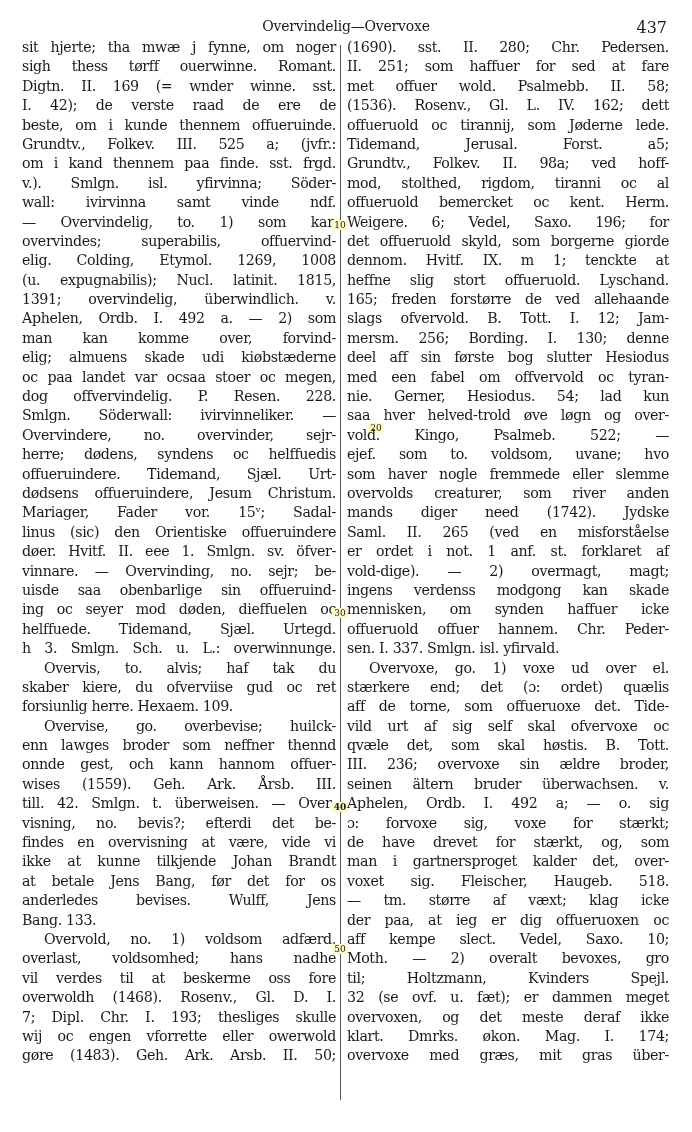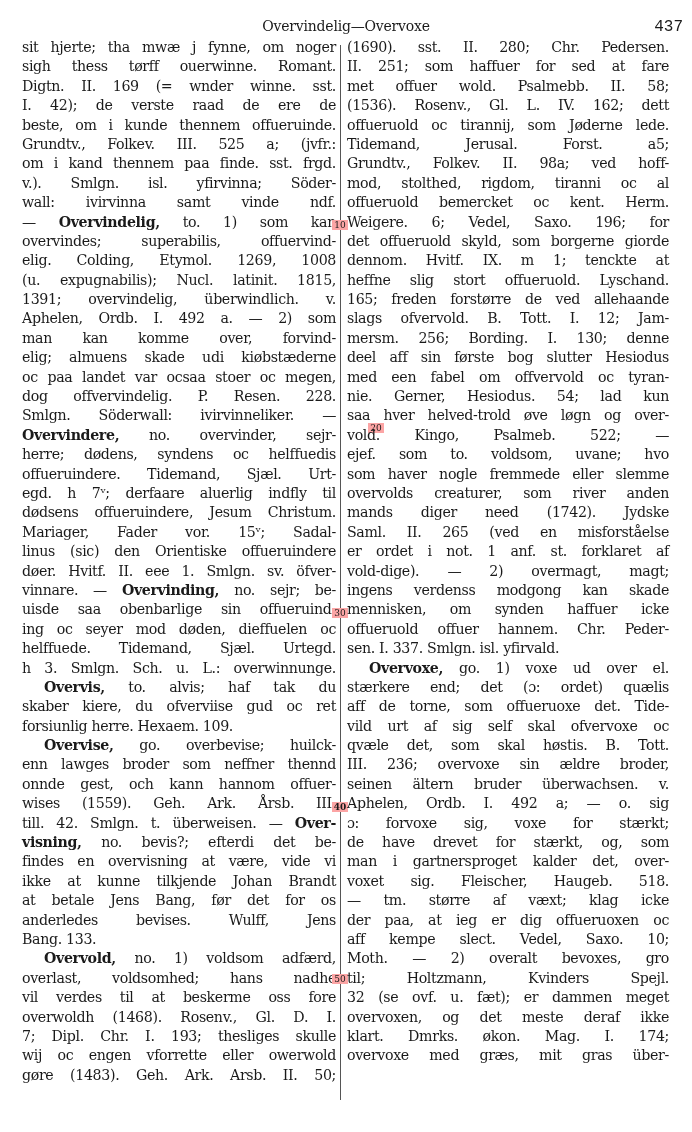--- a/index.html
+++ b/index.html
@@ -1,32 +1,32 @@
 <!DOCTYPE html>
 <html><head>
 <meta charset="utf-8">
 <style>
   html, body { margin: 0; padding: 0; background: #ffffff; }
   body { width: 692px; height: 1132px; position: relative; overflow: hidden;
          font-family: "DejaVu Serif", "Liberation Serif", serif; color: #1a1a1a; }
   .header { position: absolute; top: 18px; left: 0; width: 692px; height: 24px; }
   .header-title { position: absolute; left: 0; width: 692px; top: 0; text-align: center;
                   font-size: 14px; letter-spacing: -0.2px; }
-  .page-number { position: absolute; right: 9px; top: 0; font-size: 16px; font-family: Liberation Mono, monospace; }
+  .page-number { position: absolute; right: 25px; top: 0; font-size: 16px; }
   .column { position: absolute; top: 38px; font-size: 14.2px; line-height: 19.4px; }
   .col-left { left: 22px; width: 314px; }
   .col-right { left: 347px; width: 322px; }
   .line { display: block; white-space: nowrap; text-align: justify; text-align-last: justify;
           height: 19.4px; overflow: visible; letter-spacing: -0.35px; }
   .line.last { text-align-last: left; }
   .line.indent { padding-left: 22px; }
-  .line b { font-weight: bold; }
+  .line b { font-weight: normal; }
   .rule { position: absolute; left: 340px; top: 45px; width: 1px; height: 1055px; background: #555; }
   .line-num { position: absolute; left: 332px; width: 16px; text-align: center; font-size: 9px;
-              background: #fca5a5; line-height: 10px; }
+              background: #fef9c3; line-height: 10px; }
 </style>
 </head>
 <body>
 
 <div class="header">
   <div class="header-title">Overvindelig—Overvoxe</div>
   <div class="page-number">437</div>
 </div>
 
 <div class="column col-left" id="col-left">
@@ -46,21 +46,20 @@
     <span class="line"><span>1391; overvindelig, überwindlich. v.</span></span>
     <span class="line"><span>Aphelen, Ordb. I. 492 a. — 2) som</span></span>
     <span class="line"><span>man kan komme over, forvind-</span></span>
     <span class="line"><span>elig; almuens skade udi kiøbstæderne</span></span>
     <span class="line"><span>oc paa landet var ocsaa stoer oc megen,</span></span>
     <span class="line"><span>dog offvervindelig. P. Resen. 228.</span></span>
     <span class="line"><span>Smlgn. Söderwall: ivirvinneliker. —</span></span>
     <span class="line"><b>Overvindere,</b><span> no. overvinder, sejr-</span></span>
     <span class="line"><span>herre; dødens, syndens oc helffuedis</span></span>
     <span class="line"><span>offueruindere. Tidemand, Sjæl. Urt-</span></span>
-    <span class="line"><span>egd. h 7ᵛ; derfaare aluerlig indfly til</span></span>
     <span class="line"><span>dødsens offueruindere, Jesum Christum.</span></span>
     <span class="line"><span>Mariager, Fader vor. 15ᵛ; Sadal-</span></span>
     <span class="line"><span>linus (sic) den Orientiske offueruindere</span></span>
     <span class="line"><span>døer. Hvitf. II. eee 1. Smlgn. sv. öfver-</span></span>
     <span class="line"><span>vinnare. — </span><b>Overvinding,</b><span> no. sejr; be-</span></span>
     <span class="line"><span>uisde saa obenbarlige sin offueruind-</span></span>
     <span class="line"><span>ing oc seyer mod døden, dieffuelen oc</span></span>
     <span class="line"><span>helffuede. Tidemand, Sjæl. Urtegd.</span></span>
     <span class="line"><span>h 3. Smlgn. Sch. u. L.: overwinnunge.</span></span>
     <span class="line indent"><b>Overvis,</b><span> to. alvis; haf tak du</span></span>
@@ -84,21 +83,21 @@
     <span class="line"><span>7; Dipl. Chr. I. 193; thesliges skulle</span></span>
     <span class="line"><span>wij oc engen vforrette eller owerwold</span></span>
     <span class="line"><span>gøre (1483). Geh. Ark. Arsb. II. 50;</span></span>
   </div>
 <div class="rule"></div>
 <div id="line-nums">
     <div class="line-num" style="top: 219.6px;">10</div>
     <div class="line-num" style="top: 423px; margin-left: 36px;">20</div>
     <div class="line-num" style="top: 607.6px;">30</div>
     <div class="line-num" style="top: 801.6px; font-weight: bold;">40</div>
-    <div class="line-num" style="top: 974px;">50</div>
+    <div class="line-num" style="top: 944px;">50</div>
   </div>
 <div class="column col-right" id="col-right">
     <span class="line"><span>(1690). sst. II. 280; Chr. Pedersen.</span></span>
     <span class="line"><span>II. 251; som haffuer for sed at fare</span></span>
     <span class="line"><span>met offuer wold. Psalmebb. II. 58;</span></span>
     <span class="line"><span>(1536). Rosenv., Gl. L. IV. 162; dett</span></span>
     <span class="line"><span>offueruold oc tirannij, som Jøderne lede.</span></span>
     <span class="line"><span>Tidemand, Jerusal. Forst. a5;</span></span>
     <span class="line"><span>Grundtv., Folkev. II. 98a; ved hoff-</span></span>
     <span class="line"><span>mod, stolthed, rigdom, tiranni oc al</span></span>

